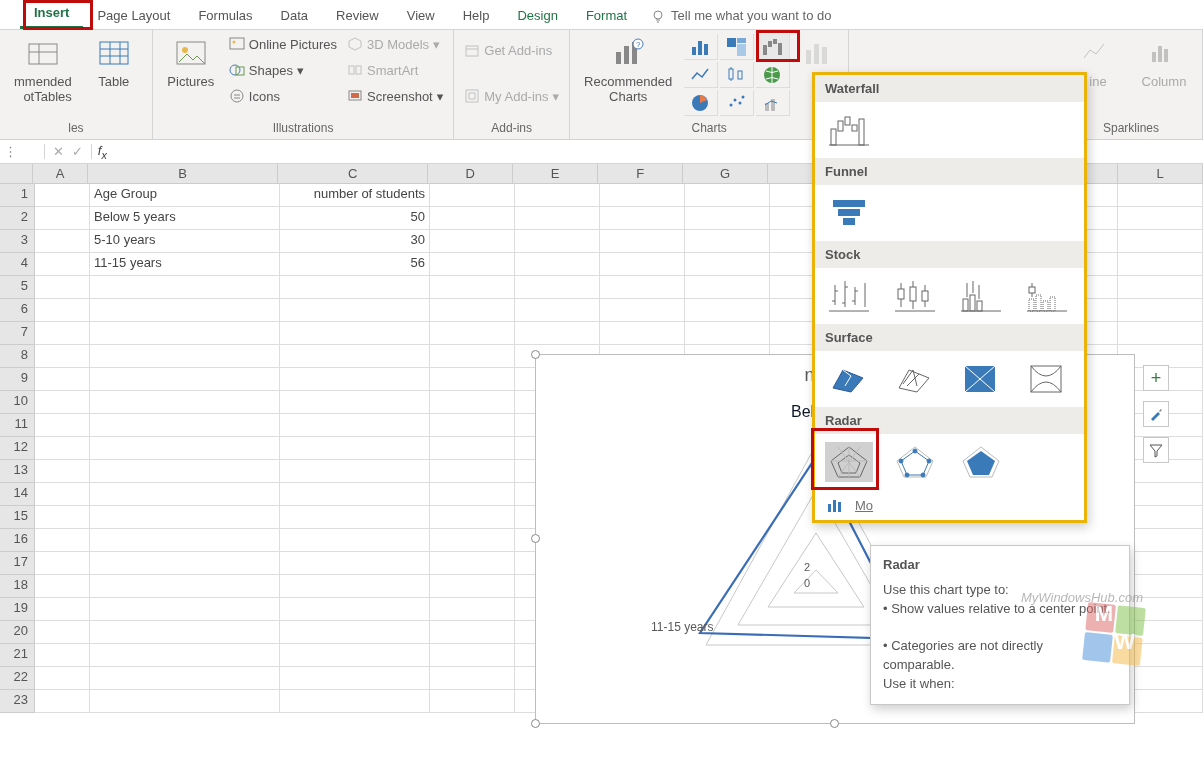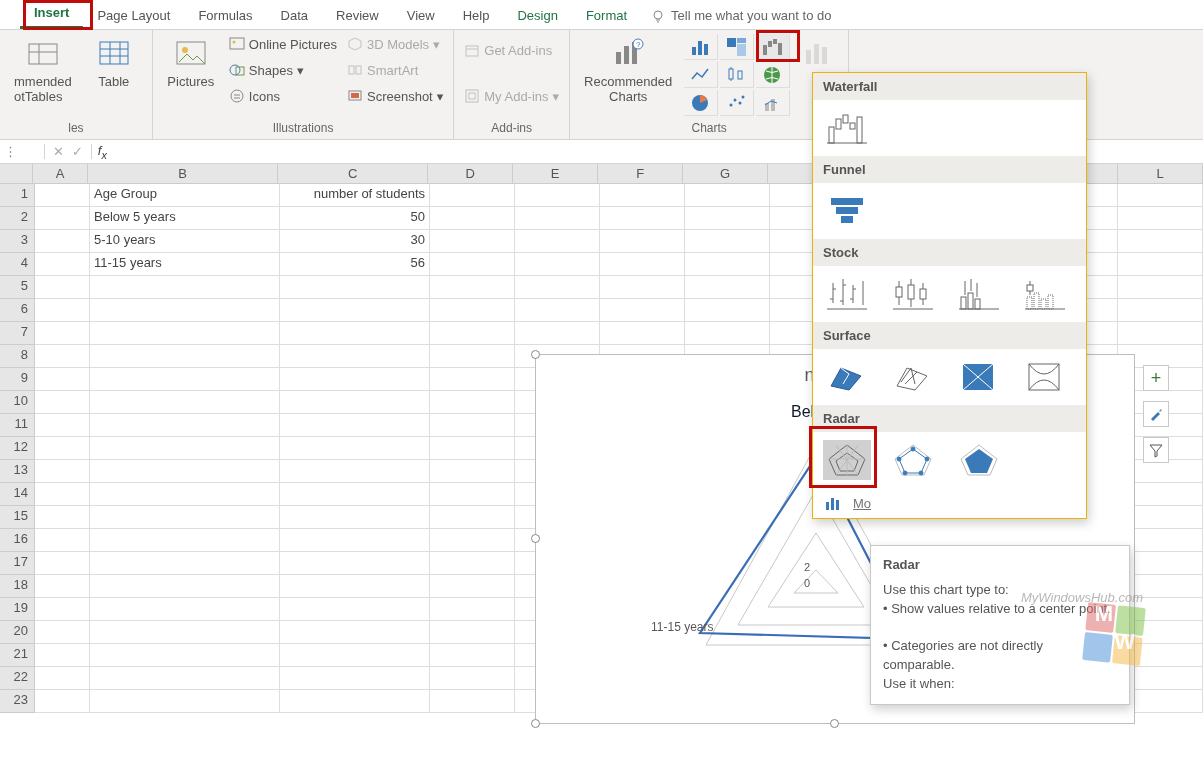--- a/index.html
+++ b/index.html
@@ -58,21 +58,21 @@
 .chartobj .h1{left:-5px;top:-5px}.chartobj .h2{left:50%;top:-5px;margin-left:-5px}
 .chartobj .h5{left:-5px;top:50%;margin-top:-5px}
 .chartobj .h7{left:-5px;bottom:-5px}.chartobj .h8{left:50%;bottom:-5px;margin-left:-5px}
 .chart-title{text-align:center;font-size:18px;color:#595959;padding:10px 0 4px}
 
 
 .sidebtn{position:absolute;right:-35px;width:26px;height:26px;border:1px solid #c8c8c8;background:#fff;display:flex;align-items:center;justify-content:center;color:#3b7a3b}
 .sb1{top:10px}.sb2{top:46px}.sb3{top:82px}
 
 
-.dropdown{position:absolute;left:812px;top:72px;width:275px;background:#fff;border:1px solid #eab308;box-shadow:2px 4px 10px rgba(0,0,0,.2);z-index:50}
+.dropdown{position:absolute;left:812px;top:72px;width:275px;background:#fff;border:3px solid #eab308;box-shadow:2px 4px 10px rgba(0,0,0,.2);z-index:50}
 .dd-section-hdr{background:#eeece9;padding:6px 10px;font-weight:600;color:#555}
 .dd-body{padding:8px 10px;display:flex;gap:18px;flex-wrap:wrap}
 .dd-thumb{width:48px;height:40px;display:flex;align-items:center;justify-content:center;position:relative}
 .dd-thumb.sel{background:#d0d0d0}
 .dd-thumb svg{width:44px;height:38px}
 .dd-more{padding:6px 10px;display:flex;align-items:center;gap:10px}
 .dd-more a{color:#737373;text-decoration:underline}
 .red-box3{position:absolute;border:3px solid #c00b0b;pointer-events:none}
 
 
@@ -113,21 +113,21 @@
 
 <div class="ribbon" style="position:relative">
 
   <div class="group">
     <div class="group-body">
       <div class="bigbtn">
         <svg>
             <rect x="2" y="6" width="28" height="20" fill="none" stroke="#888"></rect>
             <path d="M2 14h28M12 6v20" stroke="#888"></path>
           </svg>
-        <span style="white-space:pre-line;text-align:left">mmended
+        <span style="white-space:pre-line;text-align:right">mmended
 otTables</span>
       </div>
       <div class="bigbtn">
         <svg>
             <rect x="2" y="4" width="28" height="22" fill="none" stroke="#3a7ab8"></rect>
             <path d="M2 11h28M2 18h28M12 4v22M22 4v22" stroke="#3a7ab8"></path>
           </svg>
         <span>Table</span>
       </div>
     </div>
@@ -285,20 +285,39 @@
             <rect x="4" y="12" width="5" height="14" fill="#bbb"></rect>
             <rect x="12" y="6" width="5" height="20" fill="#bbb"></rect>
             <rect x="20" y="9" width="5" height="17" fill="#bbb"></rect>
           </svg>
         </div>
     </div>
     <div class="group-label">Charts</div>
     <div class="red-box2" style="left:186px;top:0;width:44px;height:32px"></div>
   </div>
 
+  <div class="group" style="margin-left:auto;min-width:120px">
+    <div class="group-body">
+      <div class="bigbtn dimmed">
+          <svg>
+            <path d="M2 20l6-8 6 4 8-10" stroke="#888" fill="none"></path>
+          </svg>
+          <span>ine</span>
+        </div>
+      <div class="bigbtn dimmed">
+          <svg>
+            <rect x="4" y="14" width="4" height="10" fill="#888"></rect>
+            <rect x="10" y="8" width="4" height="16" fill="#888"></rect>
+            <rect x="16" y="11" width="4" height="13" fill="#888"></rect>
+          </svg>
+          <span>Column</span>
+        </div>
+    </div>
+    <div class="group-label">Sparklines</div>
+  </div>
 </div>
 
 <div class="fbar">
   <div class="name"> ⋮</div>
   <div class="btns">
     <span>✕</span>
     <span>✓</span>
   </div>
   <div class="fx">f<sub>x</sub></div>
   <div style="flex:1"></div>

